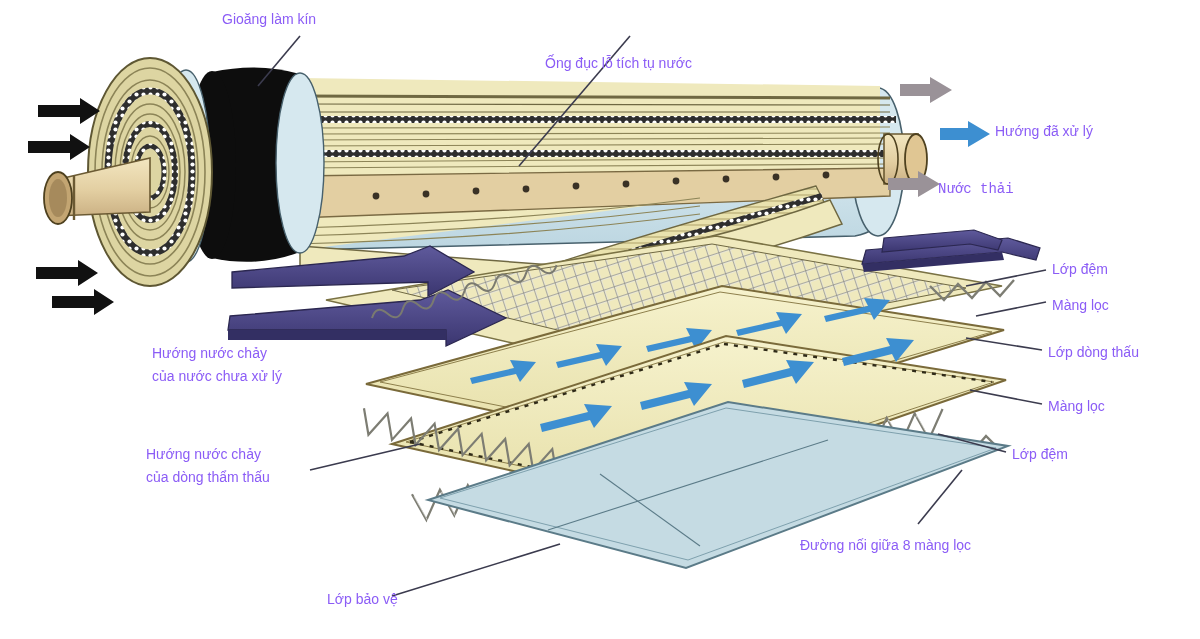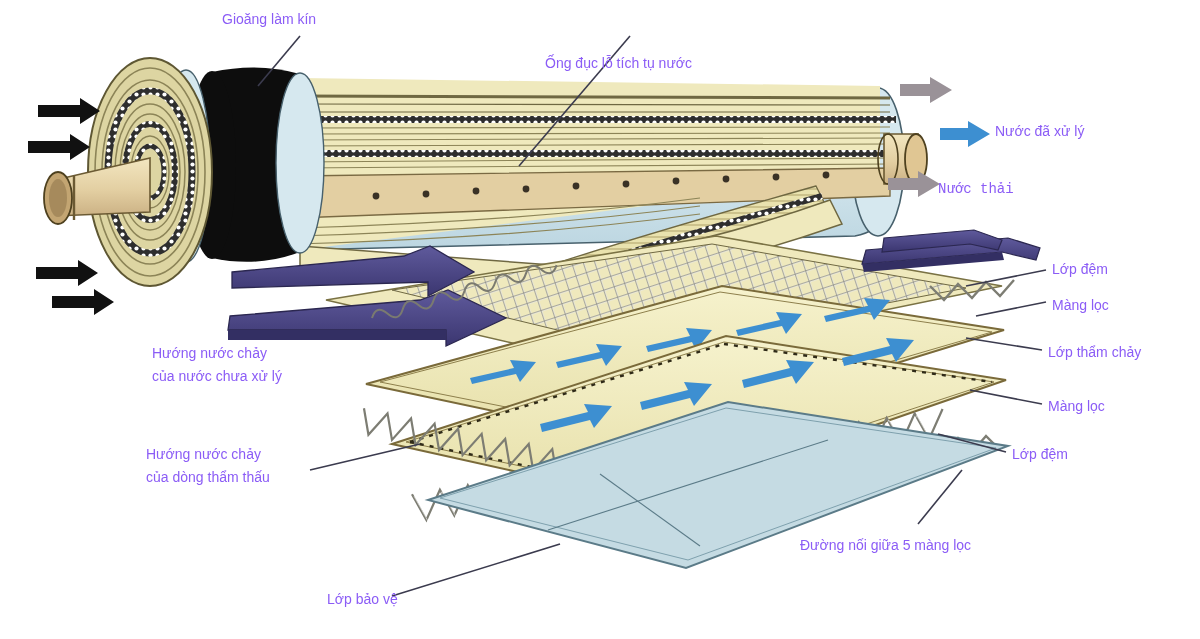--- a/index.html
+++ b/index.html
@@ -272,27 +272,27 @@
       <path d="M1042 404 L970 390"></path>
       <path d="M1006 452 L938 434"></path>
       <path d="M918 524 L962 470"></path>
       <path d="M392 596 L560 544"></path>
       <path d="M310 470 L420 444"></path>
     </g>
   </svg>
 
   <div class="lbl" style="left:222px;top:8px;">Gioăng làm kín</div>
   <div class="lbl" style="left:545px;top:8px;margin-top:44px;">Ống đục lỗ tích tụ nước</div>
-  <div class="lbl" style="left:995px;top:120px;">Nước đã xử lý</div>
+  <div class="lbl" style="left:995px;top:120px;">Hướng đã xử lý</div>
   <div class="lbl" style="left:938px;top:178px;font-family:Liberation Mono, monospace;">Nước thải</div>
   <div class="lbl" style="left:152px;top:342px;">Hướng nước chảy
 của nước chưa xử lý</div>
   <div class="lbl" style="left:146px;top:443px;">Hướng nước chảy
 của dòng thẩm thấu</div>
   <div class="lbl" style="left:1052px;top:258px;">Lớp đệm</div>
   <div class="lbl" style="left:1052px;top:294px;">Màng lọc</div>
-  <div class="lbl" style="left:1048px;top:341px;">Lớp thẩm chảy</div>
+  <div class="lbl" style="left:1048px;top:341px;">Lớp dòng thấu</div>
   <div class="lbl" style="left:1048px;top:395px;">Màng lọc</div>
   <div class="lbl" style="left:1012px;top:443px;">Lớp đệm</div>
-  <div class="lbl" style="left:800px;top:534px;">Đường nối giữa 5 màng lọc</div>
+  <div class="lbl" style="left:800px;top:534px;">Đường nối giữa 8 màng lọc</div>
   <div class="lbl" style="left:295px;top:588px;margin-left:32px;">Lớp bảo vệ</div>
 
 </div>
 
 </body></html>

